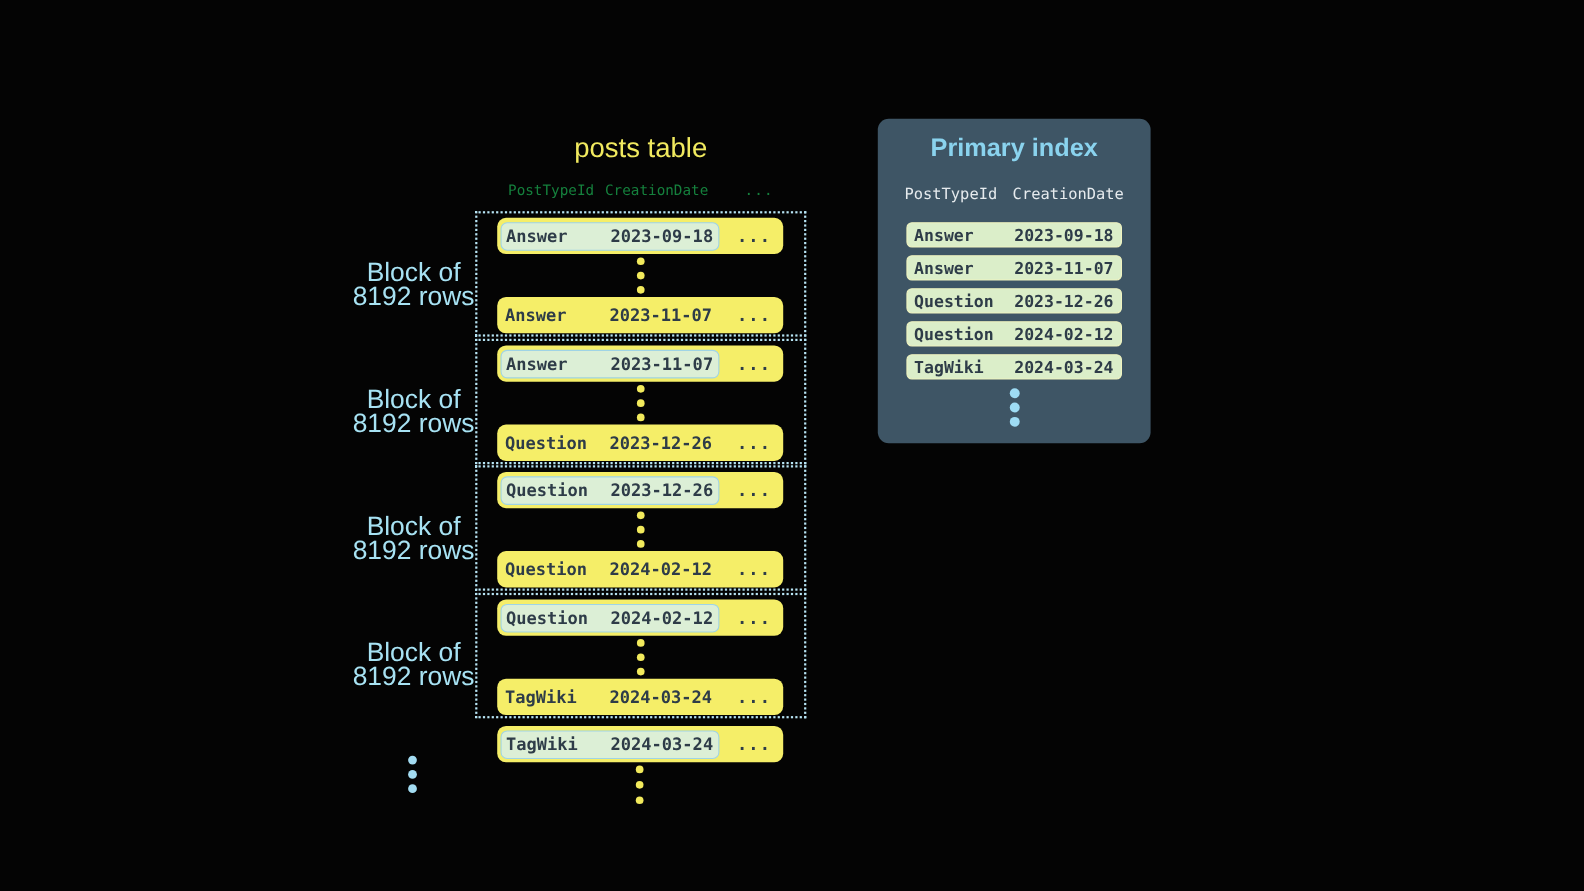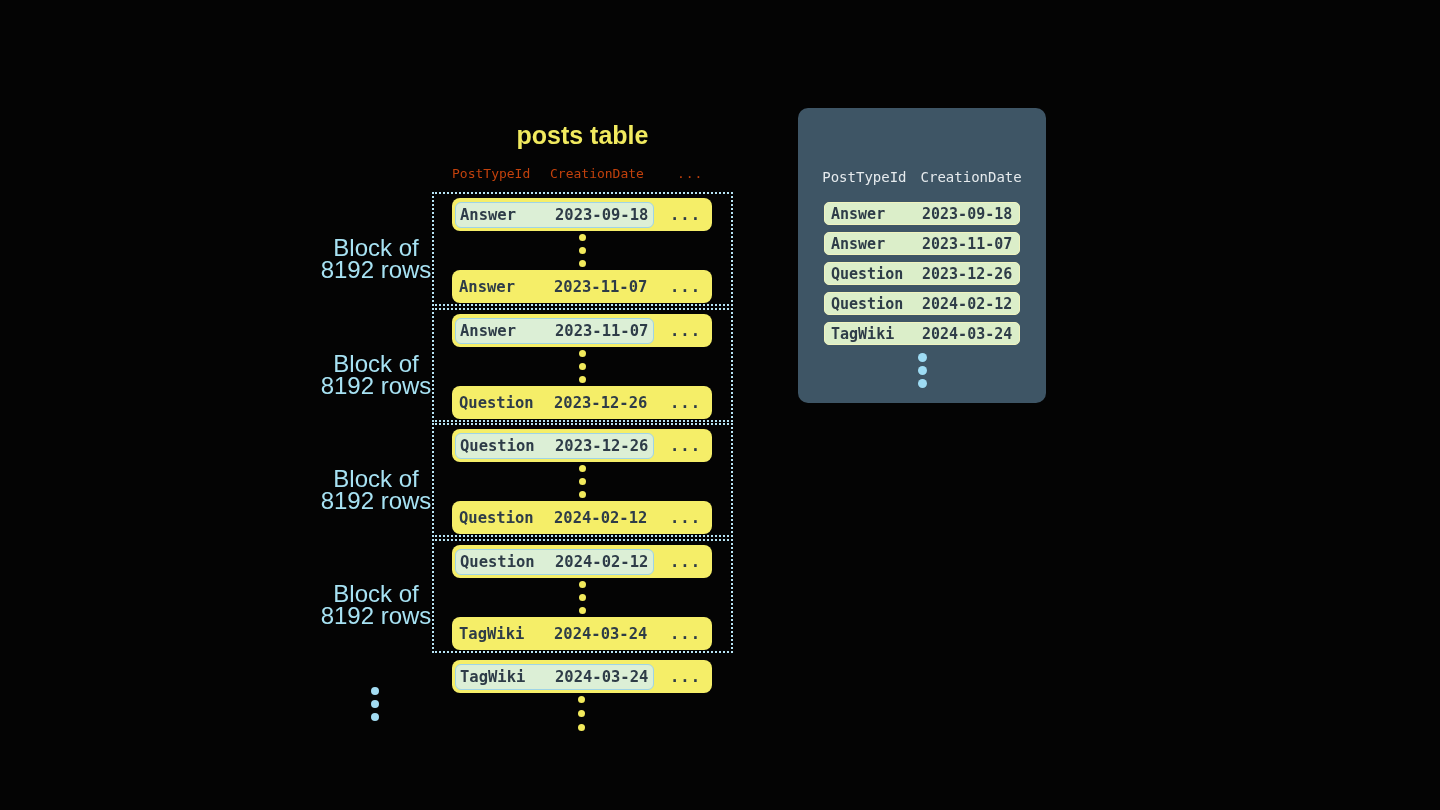--- a/index.html
+++ b/index.html
@@ -2,23 +2,23 @@
 <html><head>
 <meta charset="utf-8">
 <style>
   * { margin: 0; padding: 0; box-sizing: border-box; }
   html, body { width: 1440px; height: 810px; background: #040404; overflow: hidden; }
   .canvas { position: absolute; left: 0; top: 0; width: 1440px; height: 810px;
             background: #040404; font-family: "Liberation Sans", sans-serif; }
 
   
   .ptitle { position: absolute; left: 432px; top: 121px; width: 301px;
-            text-align: center; font-size: 25px; font-weight: 700; color: #f1ea5f; }
+            text-align: center; font-size: 25px; font-weight: 400; color: #f1ea5f; }
   .pheaders { position: absolute; left: 452px; top: 166px;
-              font: 13px "DejaVu Sans Mono", monospace; color: #c2410c; white-space: nowrap; }
+              font: 13px "DejaVu Sans Mono", monospace; color: #15803d; white-space: nowrap; text-align: center; }
   .pheaders .h-type { display: inline-block; width: 98px; }
   .pheaders .h-more { margin-left: 33px; letter-spacing: 1px; }
 
   .block { position: absolute; left: 432px; width: 301px; height: 114px;
            border: 2px dotted #b7e4f4; }
   .blk0 { top: 192px; } .blk1 { top: 308px; } .blk2 { top: 423px; } .blk3 { top: 539px; }
 
   .blabel { position: absolute; left: 301px; width: 150px; text-align: center;
             font-size: 24px; font-weight: 500; line-height: 22px; color: #a7e2f3; }
   .bl0 { top: 237px; } .bl1 { top: 353px; } .bl2 { top: 468px; } .bl3 { top: 583px; }
@@ -183,20 +183,21 @@
     <span class="dot"></span>
     <span class="dot"></span>
   </div>
   <div class="vdots bluedots-tail">
     <span class="dot"></span>
     <span class="dot"></span>
     <span class="dot"></span>
   </div>
 
   <div class="panel">
+    <div class="panel-title">Primary index</div>
     <div class="panel-headers">
       <span>PostTypeId</span>
       <span>CreationDate</span>
     </div>
     <div class="irows">
       <div class="irow">
         <span class="icell-type">Answer</span>
           <span>2023-09-18</span>
       </div>
       <div class="irow">

